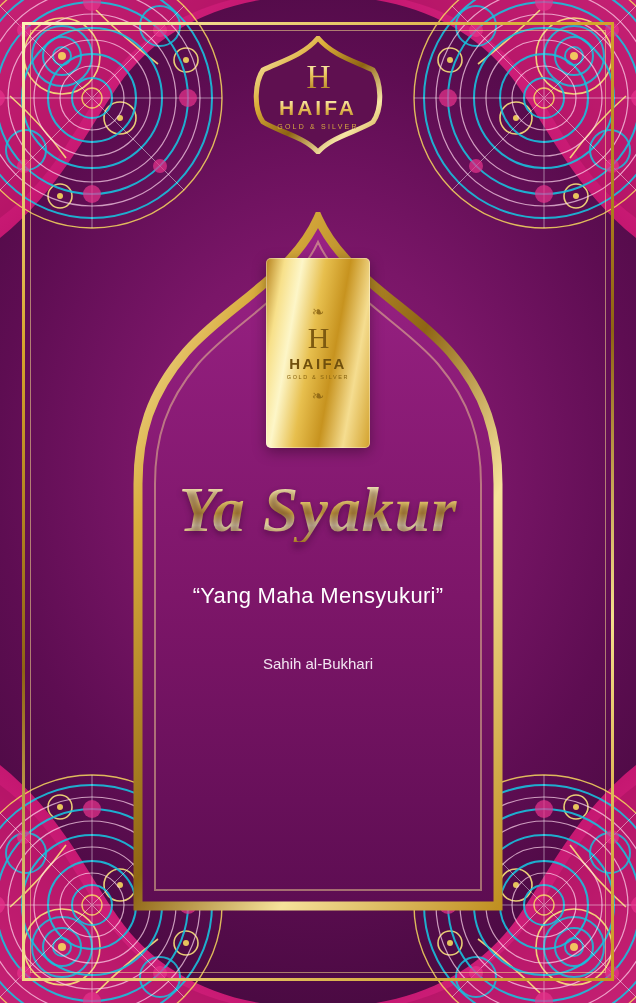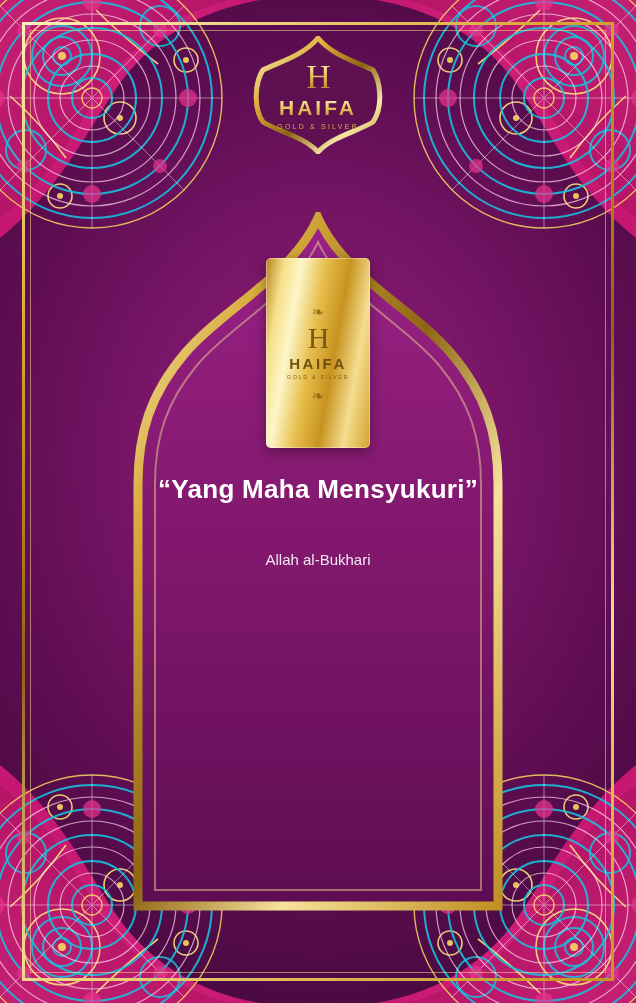--- a/index.html
+++ b/index.html
@@ -132,23 +132,23 @@
     font-weight: 700;
     font-size: 64px;
     line-height: 1;
     letter-spacing: 1px;
     background: linear-gradient(180deg,#fffbe0 4%,#f0d882 30%,#d6ad3c 55%,#fdf2bb 74%,#b98b20 100%);
     -webkit-background-clip: text; background-clip: text; color: transparent;
     text-shadow: 0 3px 6px rgba(40,5,35,.45);
   }
 
   .subtitle {
-    margin-top: 26px;
-    font-size: 26px;
-    font-weight: 700;
+    margin-top: 41px;
+    font-size: 22px;
+    font-weight: 400;
     color: #ffffff;
     letter-spacing: .3px;
   }
 
   .body-text {
     margin: 36px auto 0;
     width: 372px;
     font-size: 18.5px;
     line-height: 1.62;
     color: #f6eaf4;
@@ -480,17 +480,18 @@
   <div class="content">
 
     <div class="bar">
       <div class="orn">❧</div>
       <div class="b-h">H</div>
       <div class="b-name">HAIFA</div>
       <div class="b-sub">GOLD &amp; SILVER</div>
       <div class="orn" style="margin-top:8px">❧</div>
     </div>
 
+    <div class="title">Ya Syakur</div>
     <div class="subtitle">“Yang Maha Mensyukuri”</div>
-    <div class="source">Allah al-Bukhari</div>
+    <div class="source">Sahih al-Bukhari</div>
   </div>
 
 </div>
 
 </body></html>

